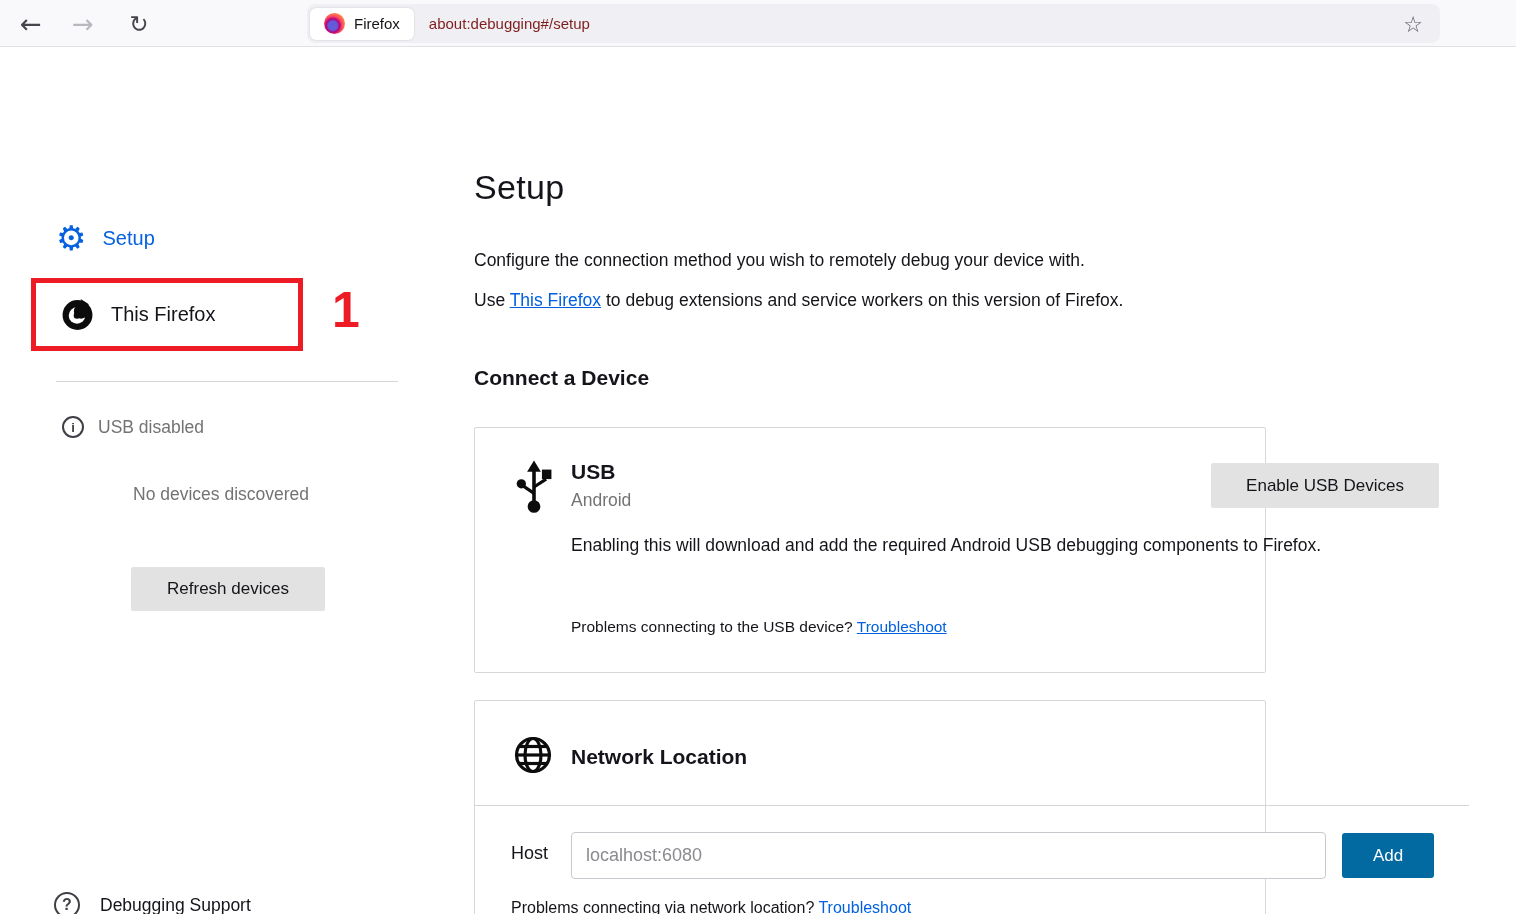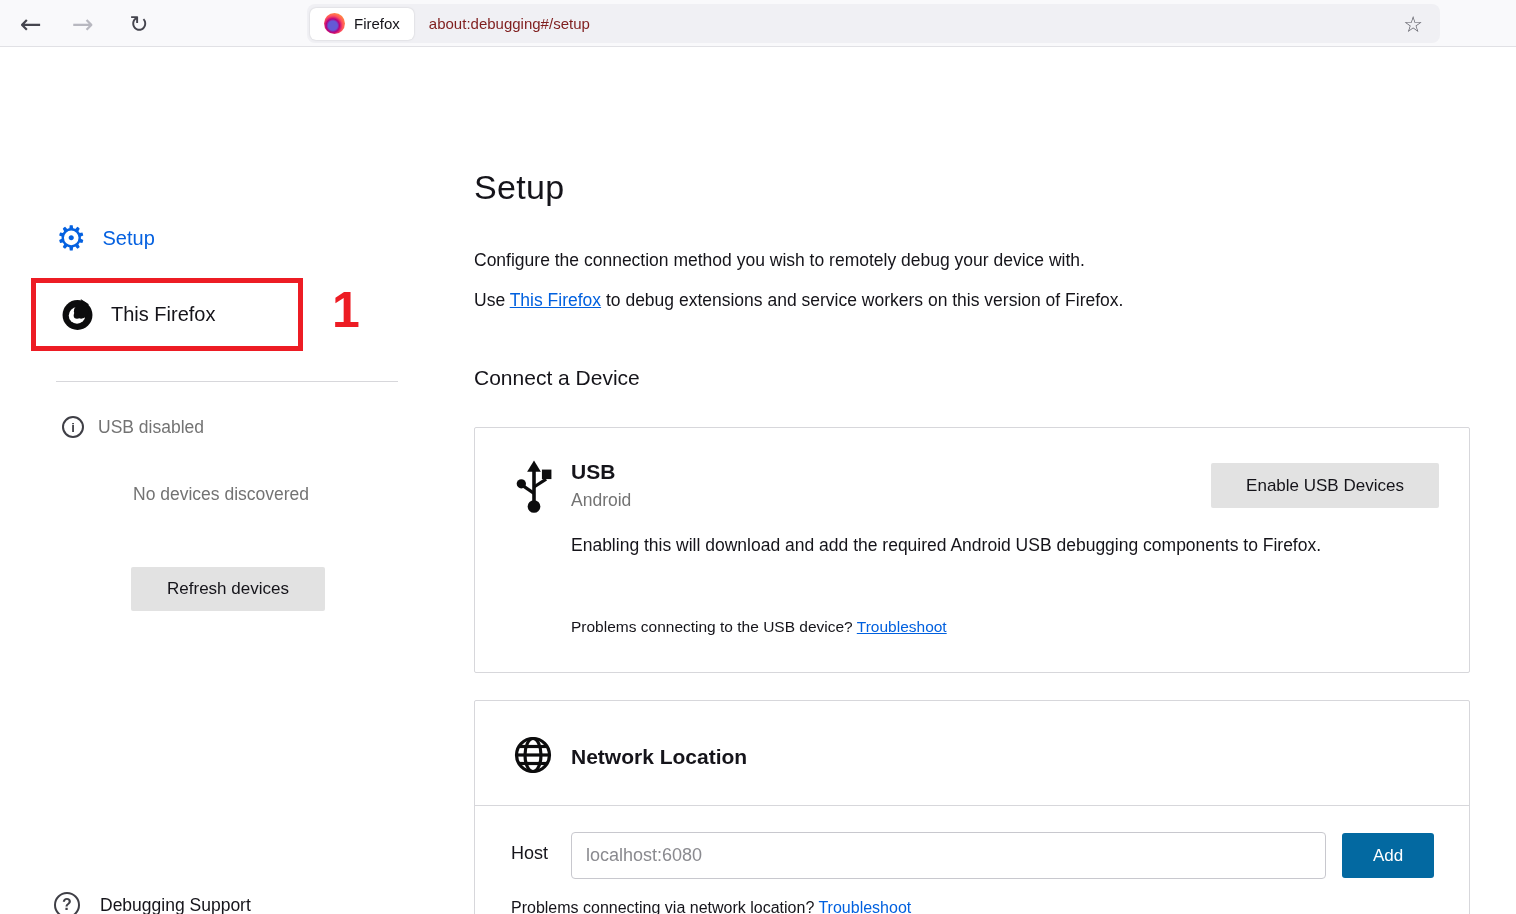--- a/index.html
+++ b/index.html
@@ -86,23 +86,23 @@
     cursor:pointer;
   }
   .sb-support .circ-icon { width:26px; height:26px; font-size:16px; }
   .sb-support .lbl { font-size:17.5px; color:#15141a; }
 
   
   .main-title { position:absolute; left:474px; top:168px; font-size:34px; font-weight:300; letter-spacing:.3px; }
   .intro1 { position:absolute; left:474px; top:250px; font-size:17.5px; }
   .intro2 { position:absolute; left:474px; top:290px; font-size:17.5px; }
   a.lnk { color:#0060df; text-decoration:underline; cursor:pointer; }
-  .section-title { position:absolute; left:474px; top:366px; font-size:21px; font-weight:normal; }
-
-  .card { position:absolute; left:474px; width:996px; border:1px solid #d7d7db; border-radius:2px; background:#fff; }
+  .section-title { position:absolute; left:474px; top:366px; font-size:21px; font-weight:bold; }
+
+  .card { position:absolute; left:474px; width:792px; border:1px solid #d7d7db; border-radius:2px; background:#fff; }
   .card.usb { top:427px; height:246px; }
   .card.net { top:700px; height:300px; }
 
   .usb-icon { position:absolute; left:40px; top:32px; }
   .card-title { position:absolute; left:96px; top:32px; font-size:21px; font-weight:bold; }
   .card-status { position:absolute; left:96px; top:62px; font-size:17.5px; color:#737373; }
   .enable-btn { position:absolute; left:736px; top:35px; width:228px; height:45px; }
   .usb-desc { position:absolute; left:96px; top:100px; width:880px; font-size:17.5px; line-height:34px; }
   .problems { position:absolute; left:96px; top:190px; font-size:15.5px; }
 

